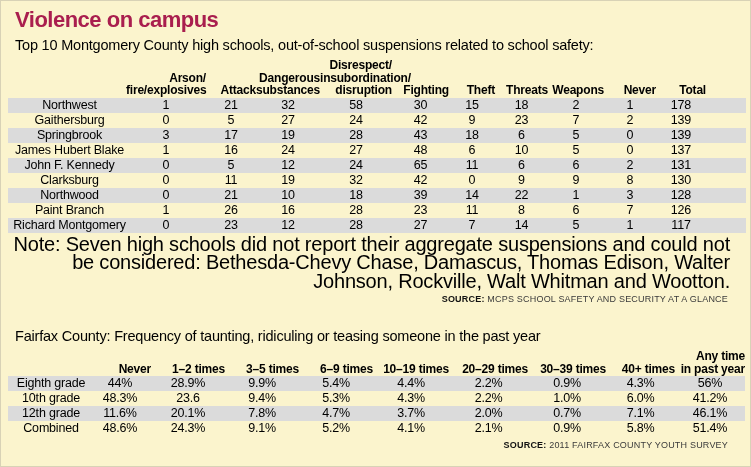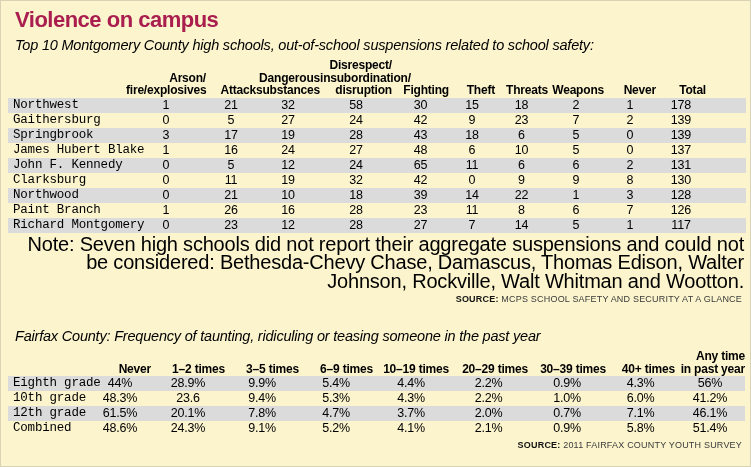--- a/index.html
+++ b/index.html
@@ -6,31 +6,30 @@
   body {
     width: 751px; height: 467px;
     box-sizing: border-box;
     background: #FBF4CD;
     border: 1px solid #d8d2b6;
     font-family: "Liberation Sans", sans-serif;
     color: #000;
     overflow: hidden;
     letter-spacing: -0.2px;
   }
-  .wrap { padding: 2px 5px 0 7px; }
+  .wrap { padding: 2px 19px 0 7px; }
 
   .title {
     font-size: 22px; font-weight: bold;
     color: #A91E4E;
     margin: 5px 0 4px 7px;
     line-height: 24px;
     letter-spacing: -0.5px;
   }
   .subtitle, .section-title {
-    font-style: italic;
     font-size: 14.5px;
     line-height: 18px;
     margin: 0 0 2px 7px;
   }
   .section-title { margin-top: 23px; }
 
   table {
     border-collapse: collapse;
     table-layout: fixed;
     width: 737px;
@@ -48,21 +47,21 @@
   }
   td {
     font-size: 12.5px;
     text-align: center;
     height: 15px;
     line-height: 15px;
     padding: 0;
     white-space: nowrap;
   }
   tbody tr:nth-child(odd) { background: #DBDBDB; }
-  .rowlabel { text-align: left; padding-left: 5px; font-family: Liberation Mono, monospace; }
+  .rowlabel { text-align: center; padding-left: 5px; }
   .pad-r { padding-right: 40px; }
 
   .note {
     font-size: 20px;
     line-height: 18.5px;
     text-align: right;
     margin: 2px 1px 0 1px;
   }
   .source-line {
     text-align: right;
@@ -290,21 +289,21 @@
         <td>9.4%</td>
         <td>5.3%</td>
         <td>4.3%</td>
         <td>2.2%</td>
         <td>1.0%</td>
         <td>6.0%</td>
         <td>41.2%</td>
       </tr>
       <tr>
         <td class="rowlabel">12th grade</td>
-        <td>61.5%</td>
+        <td>11.6%</td>
         <td>20.1%</td>
         <td>7.8%</td>
         <td>4.7%</td>
         <td>3.7%</td>
         <td>2.0%</td>
         <td>0.7%</td>
         <td>7.1%</td>
         <td>46.1%</td>
       </tr>
       <tr>

